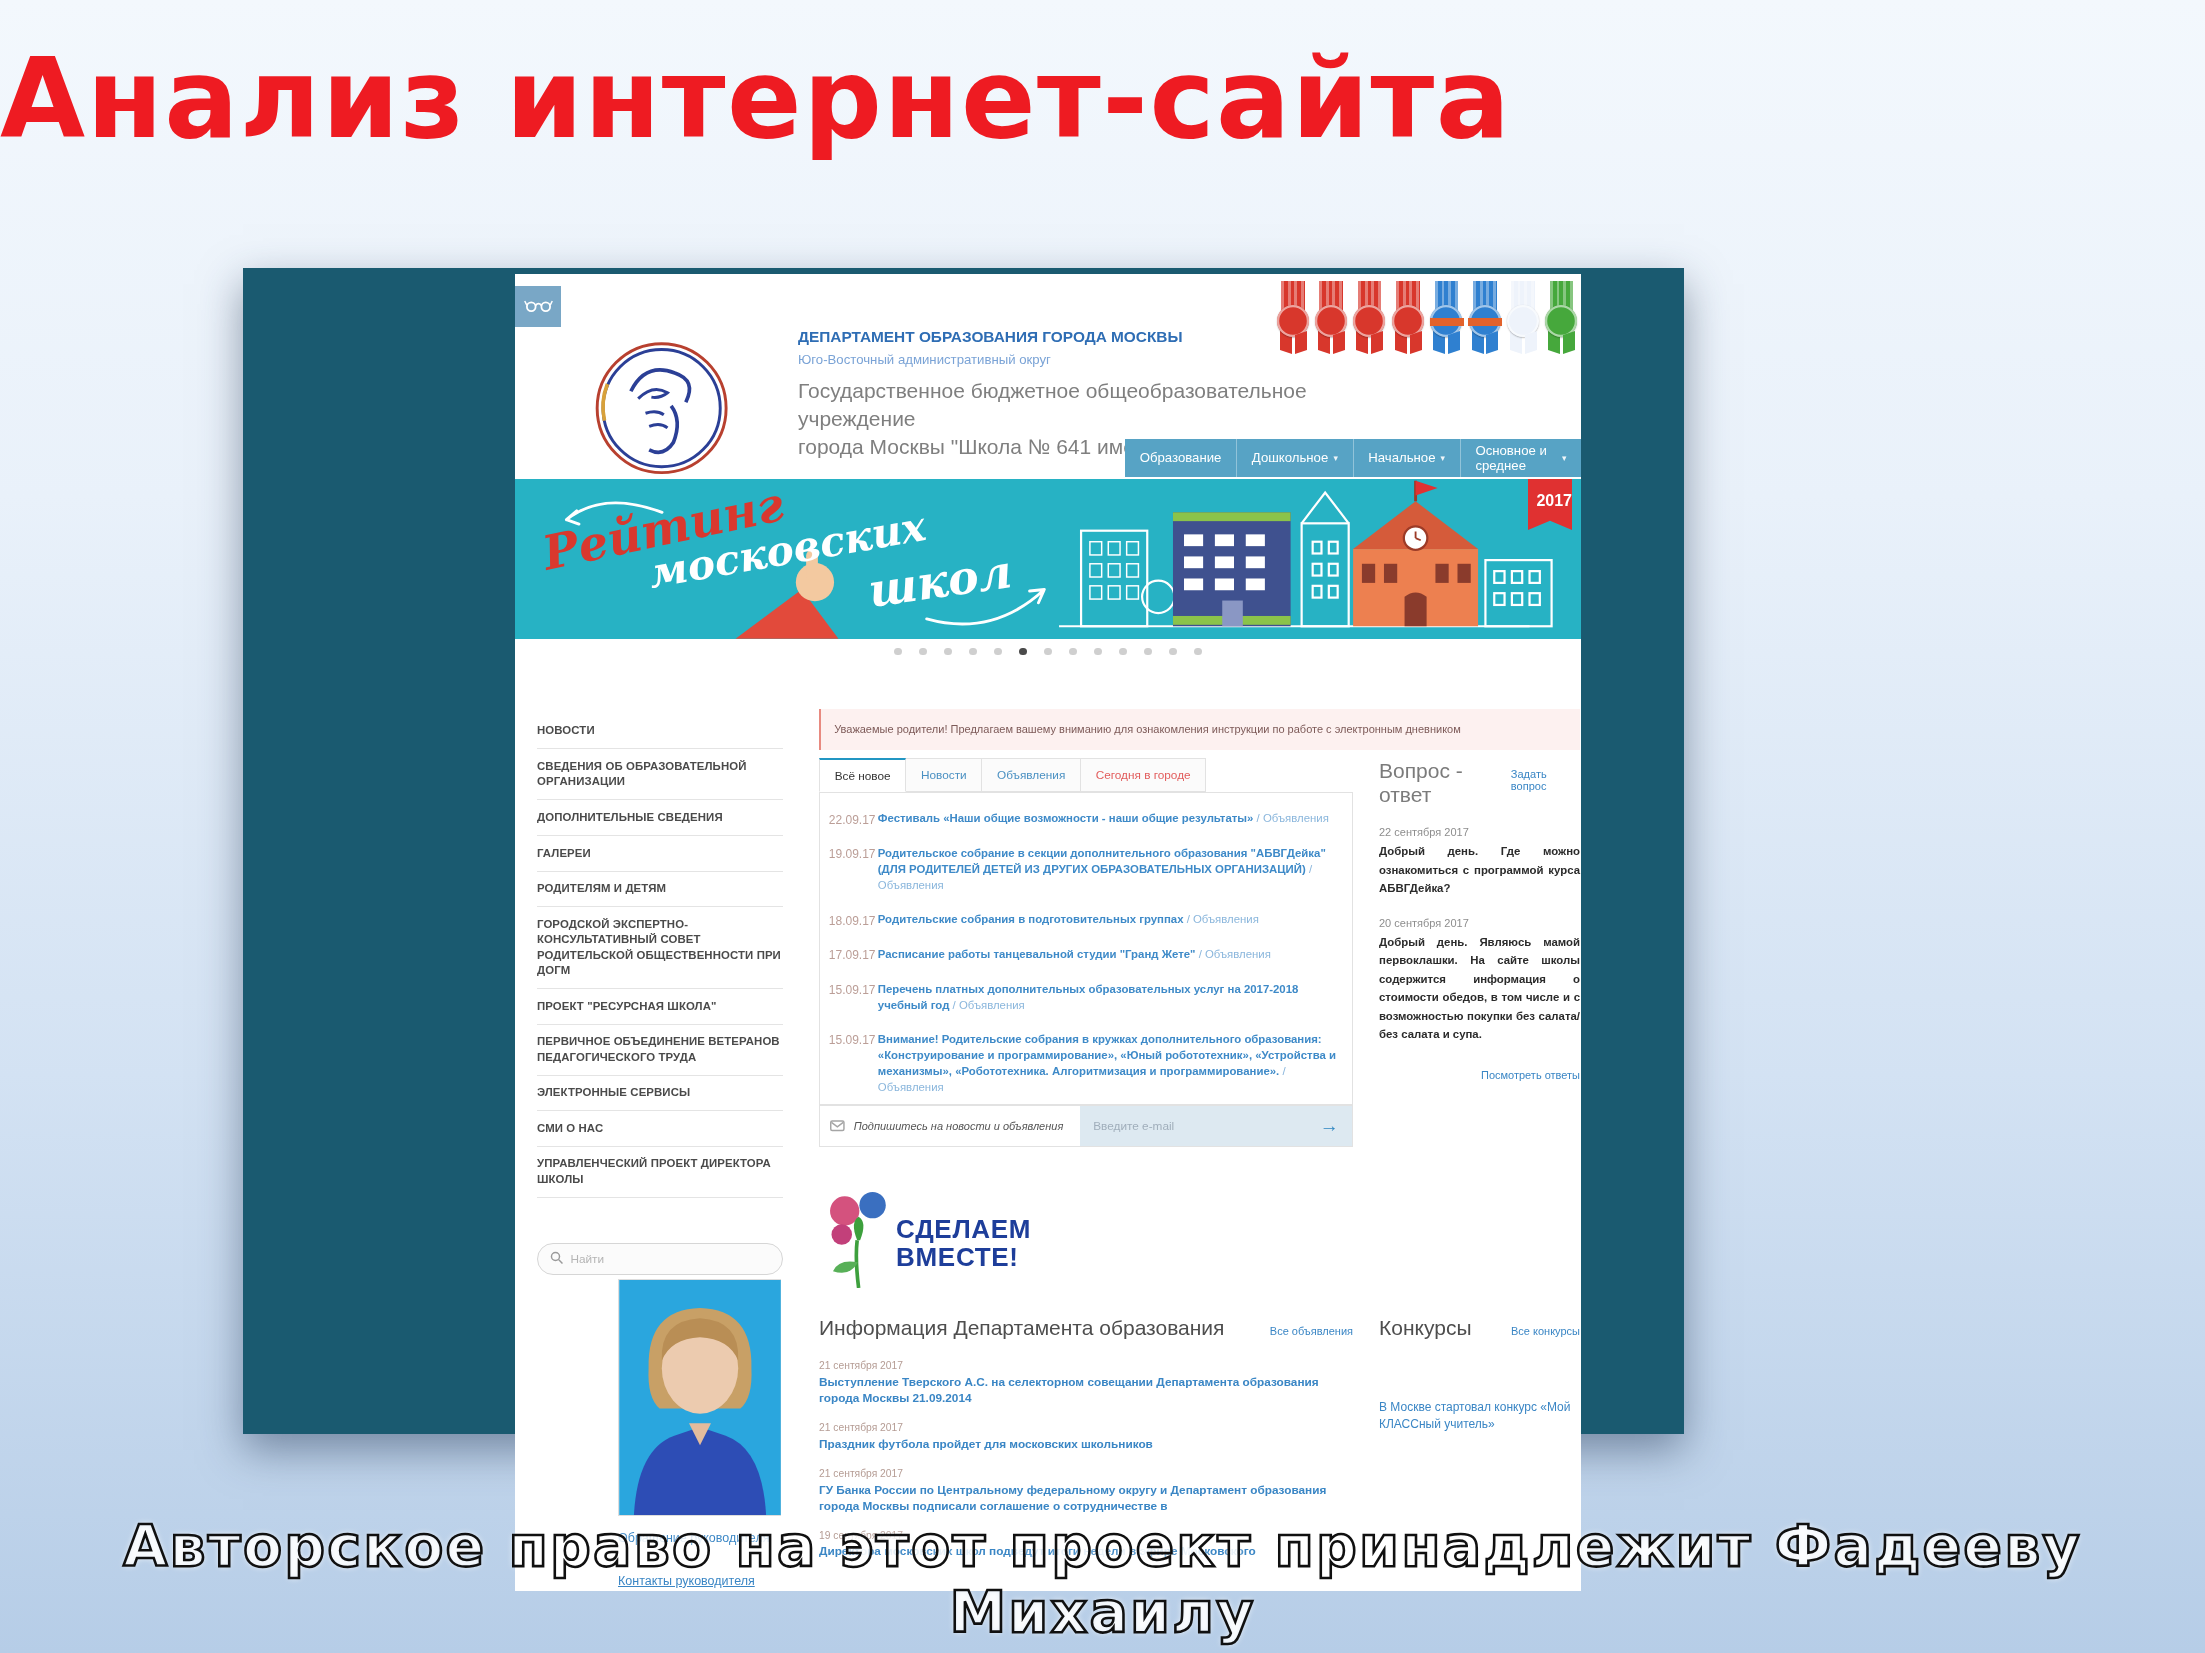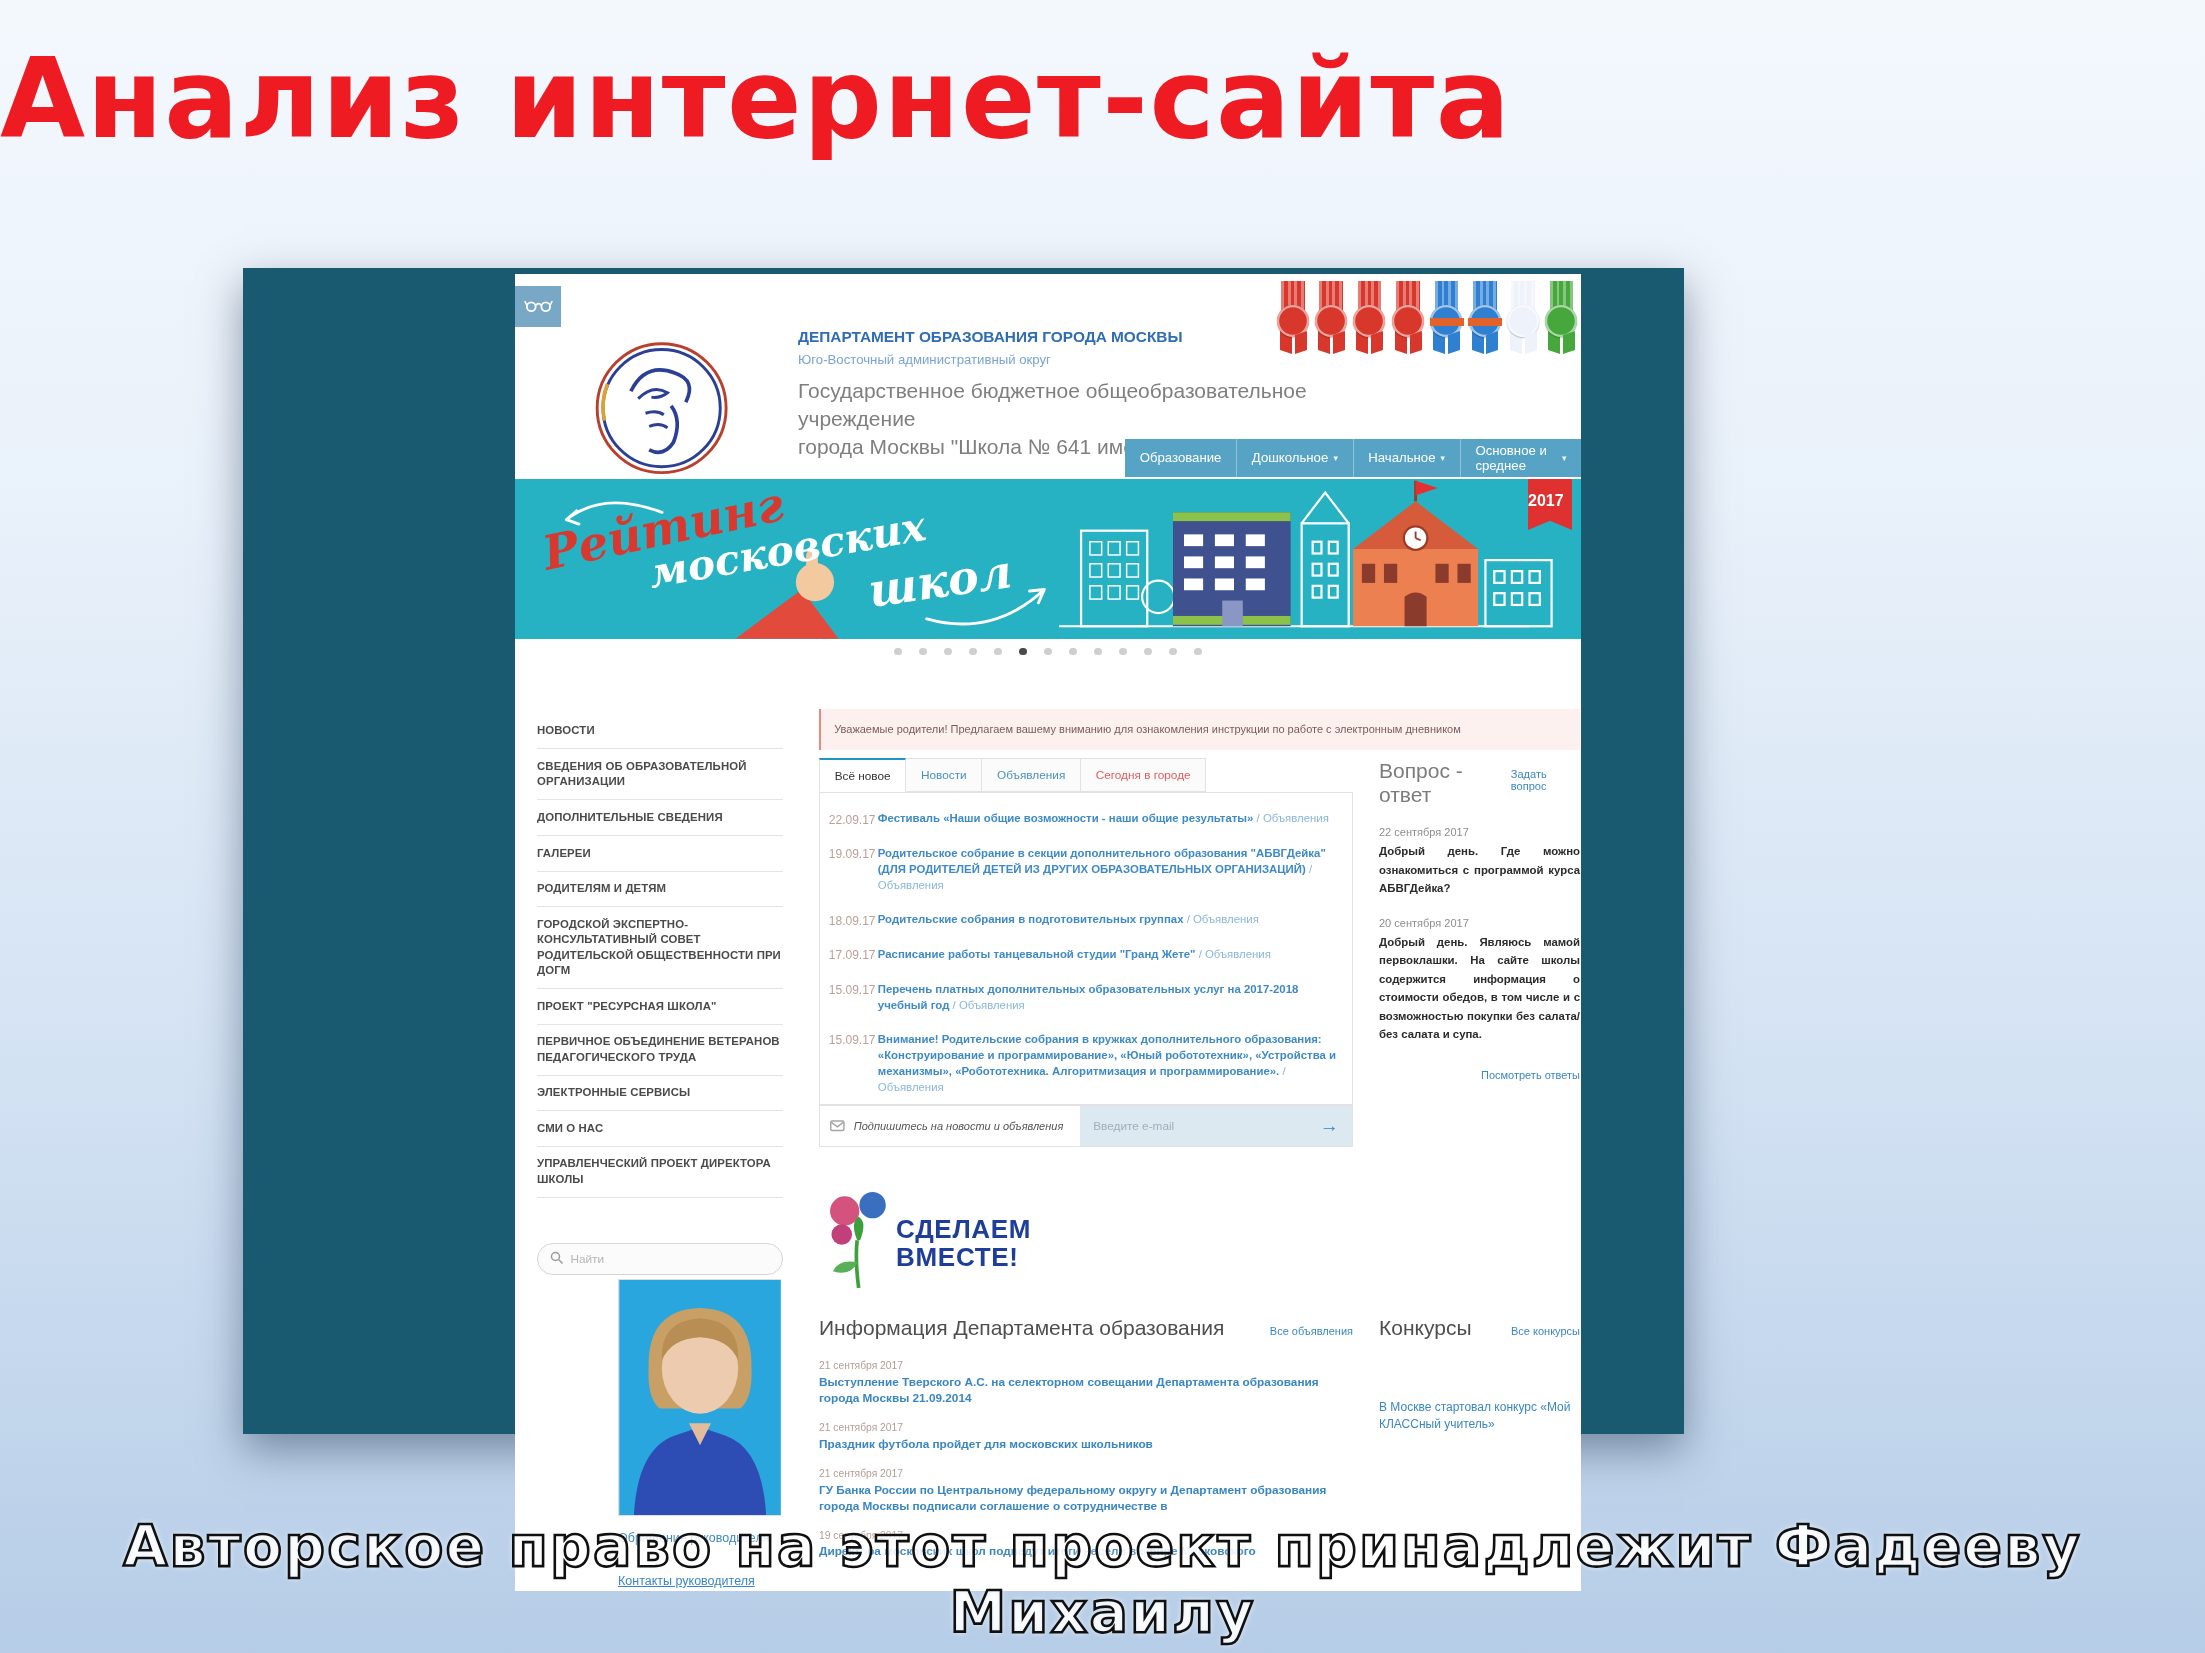--- a/index.html
+++ b/index.html
@@ -49,21 +49,21 @@
 
   
   .banner{position:absolute;left:0;top:205px;width:1066px;height:160px;
     background:var(--banner-teal,#27b2c4);overflow:hidden;}
   .script{position:absolute;font-family:"DejaVu Serif",serif;font-style:italic;font-weight:bold;}
   .w1{left:26px;top:22px;font-size:47px;color:#d9382e;transform:rotate(-12deg);}
   .w2{left:132px;top:47px;font-size:41px;color:#fff;transform:rotate(-10deg);}
   .w3{left:353px;top:75px;font-size:46px;color:#fff;transform:rotate(-8deg);}
   .banner svg.deco{position:absolute;left:0;top:0;}
   .ribbon-2017{position:absolute;left:1013px;top:0;width:44px;height:51px;background:#e03131;
-    color:#fff;font-size:16px;font-weight:bold;text-align:left;padding-top:13.2px;box-sizing:border-box;
+    color:#fff;font-size:16px;font-weight:bold;text-align:right;padding-top:13.2px;box-sizing:border-box;
     clip-path:polygon(0 0,100% 0,100% 100%,50% 82%,0 100%);}
 
   
   .dots{position:absolute;left:0;top:374px;width:1066px;display:flex;gap:17.6px;justify-content:center;}
   .dot{width:7.4px;height:7.4px;border-radius:50%;background:#cfcfcf;cursor:pointer;}
   .dot.active{background:#4a4a4a;}
 
   
   .alert{position:absolute;left:304px;top:435px;width:761px;height:41px;background:#fdf1f0;
     border-left:2.9px solid #e88a80;box-sizing:border-box;display:flex;align-items:center;

